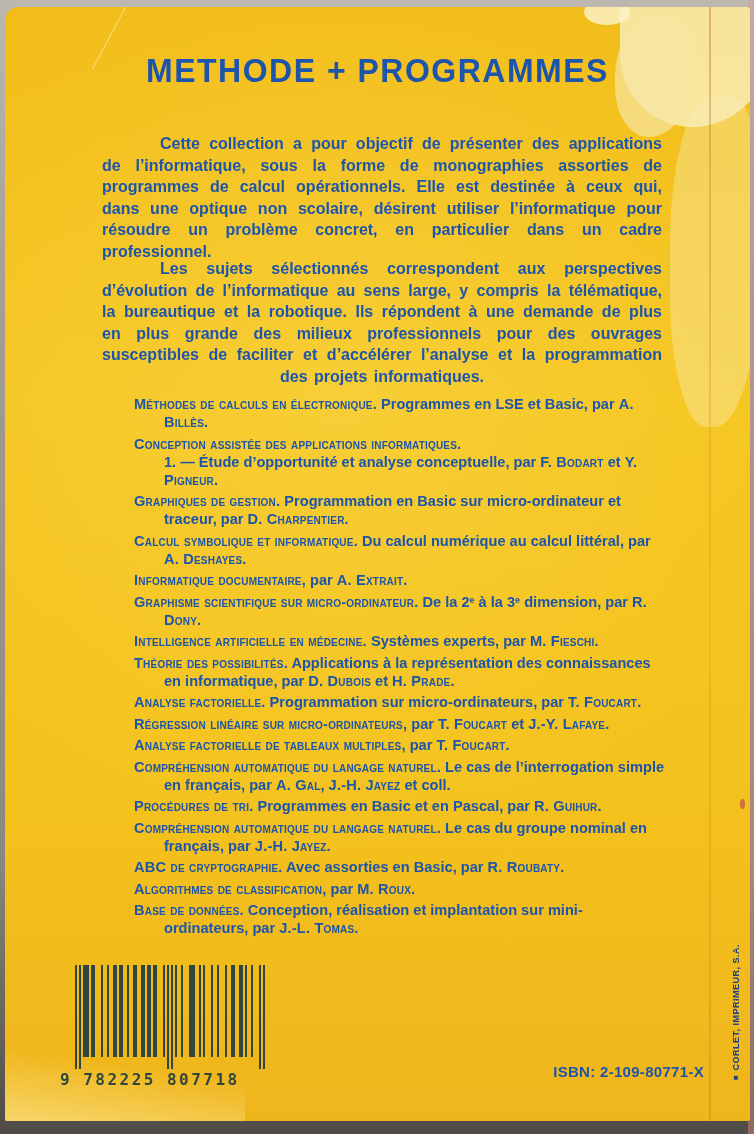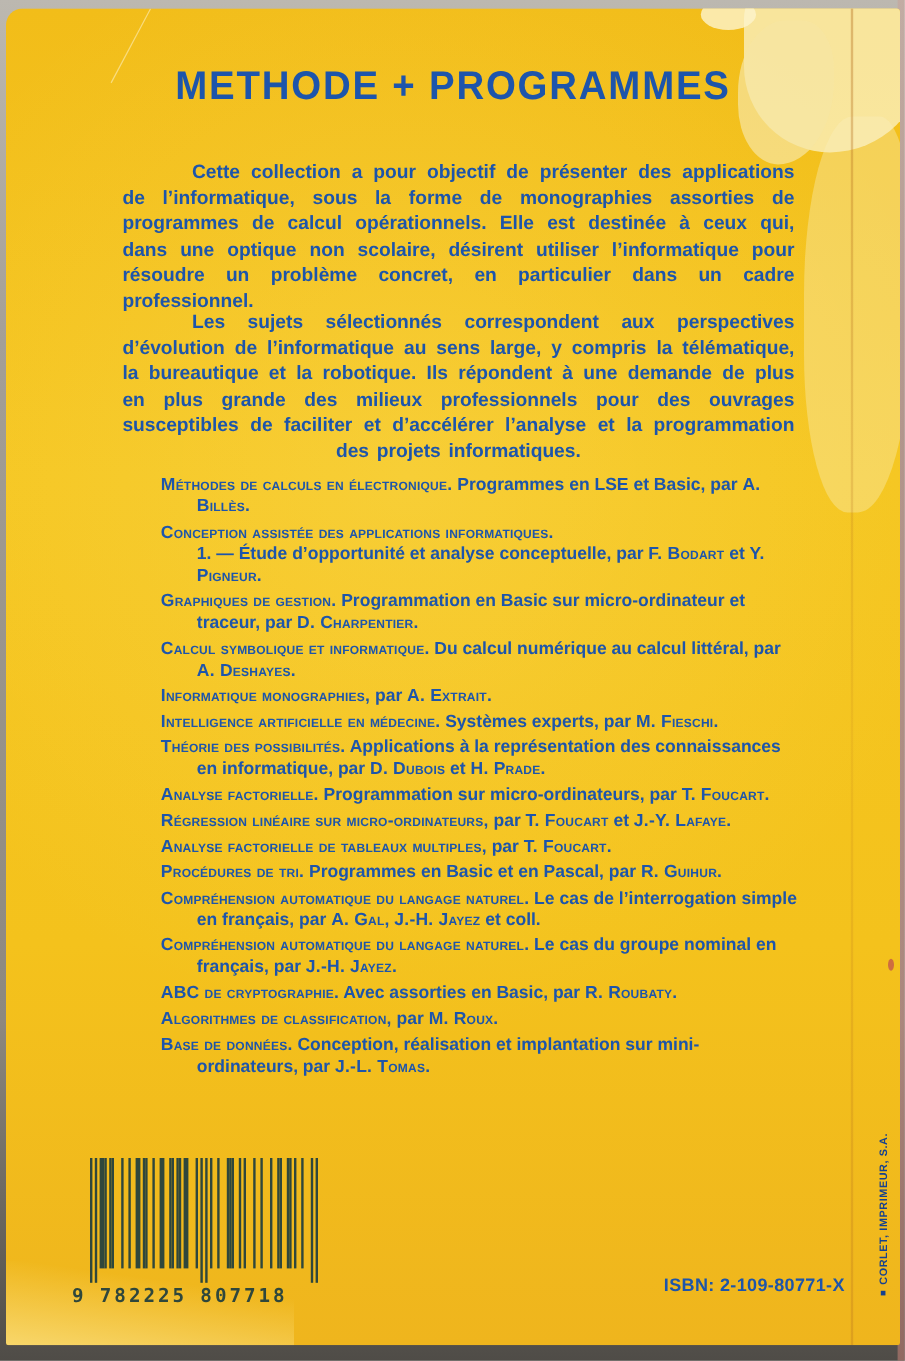--- a/index.html
+++ b/index.html
@@ -107,28 +107,29 @@
 
   <p class="intro p1">Cette collection a pour objectif de présenter des applications de l’informatique, sous la forme de monographies assorties de programmes de calcul opérationnels. Elle est destinée à ceux qui, dans une optique non scolaire, désirent utiliser l’informatique pour résoudre un problème concret, en particulier dans un cadre professionnel.</p>
   <p class="intro p2">Les sujets sélectionnés correspondent aux perspectives d’évolution de l’informatique au sens large, y compris la télématique, la bureautique et la robotique. Ils répondent à une demande de plus en plus grande des milieux professionnels pour des ouvrages susceptibles de faciliter et d’accélérer l’analyse et la programmation des projets informatiques.</p>
 
 
   <div class="catalog" id="catalog">
       <div class="item"><span class="sc">Méthodes de calculs en électronique.</span><span> Programmes en LSE et Basic, par </span><span class="sc">A. Billès</span><span>.</span></div>
       <div class="item"><span class="sc">Conception assistée des applications informatiques.</span><br><span>1. — Étude d’opportunité et analyse conceptuelle, par </span><span class="sc">F. Bodart</span><span> et </span><span class="sc">Y. Pigneur</span><span>.</span></div>
       <div class="item"><span class="sc">Graphiques de gestion.</span><span> Programmation en Basic sur micro-ordinateur et traceur, par </span><span class="sc">D. Charpentier</span><span>.</span></div>
       <div class="item"><span class="sc">Calcul symbolique et informatique.</span><span> Du calcul numérique au calcul littéral, par </span><span class="sc">A. Deshayes</span><span>.</span></div>
-      <div class="item"><span class="sc">Informatique monographies,</span><span> par </span><span class="sc">A. Extrait</span><span>.</span></div>
+      <div class="item"><span class="sc">Informatique documentaire,</span><span> par </span><span class="sc">A. Extrait</span><span>.</span></div>
+      <div class="item"><span class="sc">Graphisme scientifique sur micro-ordinateur.</span><span> De la 2</span><sup>e</sup><span> à la 3</span><sup>e</sup><span> dimension, par </span><span class="sc">R. Dony</span><span>.</span></div>
       <div class="item"><span class="sc">Intelligence artificielle en médecine.</span><span> Systèmes experts, par </span><span class="sc">M. Fieschi</span><span>.</span></div>
       <div class="item"><span class="sc">Théorie des possibilités.</span><span> Applications à la représentation des connaissances en informatique, par </span><span class="sc">D. Dubois</span><span> et </span><span class="sc">H. Prade</span><span>.</span></div>
       <div class="item"><span class="sc">Analyse factorielle.</span><span> Programmation sur micro-ordinateurs, par </span><span class="sc">T. Foucart</span><span>.</span></div>
       <div class="item"><span class="sc">Régression linéaire sur micro-ordinateurs,</span><span> par </span><span class="sc">T. Foucart</span><span> et </span><span class="sc">J.-Y. Lafaye</span><span>.</span></div>
       <div class="item"><span class="sc">Analyse factorielle de tableaux multiples,</span><span> par </span><span class="sc">T. Foucart</span><span>.</span></div>
+      <div class="item"><span class="sc">Compréhension automatique du langage naturel.</span><span> Le cas de l’interrogation simple en français, par </span><span class="sc">A. Gal</span><span>, </span><span class="sc">J.-H. Jayez</span><span> et coll.</span></div>
       <div class="item"><span class="sc">Procédures de tri.</span><span> Programmes en Basic et en Pascal, par </span><span class="sc">R. Guihur</span><span>.</span></div>
-      <div class="item"><span class="sc">Compréhension automatique du langage naturel.</span><span> Le cas de l’interrogation simple en français, par </span><span class="sc">A. Gal</span><span>, </span><span class="sc">J.-H. Jayez</span><span> et coll.</span></div>
       <div class="item"><span class="sc">Compréhension automatique du langage naturel.</span><span> Le cas du groupe nominal en français, par </span><span class="sc">J.-H. Jayez</span><span>.</span></div>
       <div class="item"><span class="sc">ABC de cryptographie.</span><span> Avec assorties en Basic, par </span><span class="sc">R. Roubaty</span><span>.</span></div>
       <div class="item"><span class="sc">Algorithmes de classification,</span><span> par </span><span class="sc">M. Roux</span><span>.</span></div>
       <div class="item"><span class="sc">Base de données.</span><span> Conception, réalisation et implantation sur mini-ordinateurs, par </span><span class="sc">J.-L. Tomas</span><span>.</span></div>
     </div>
 
   <div class="barcode">
     <div class="barcode-bars" id="barcode-bars">
         <div class="bar" style="left: 0px; width: 2px; height: 104px;"></div>
         <div class="bar" style="left: 4px; width: 2px; height: 104px;"></div>

